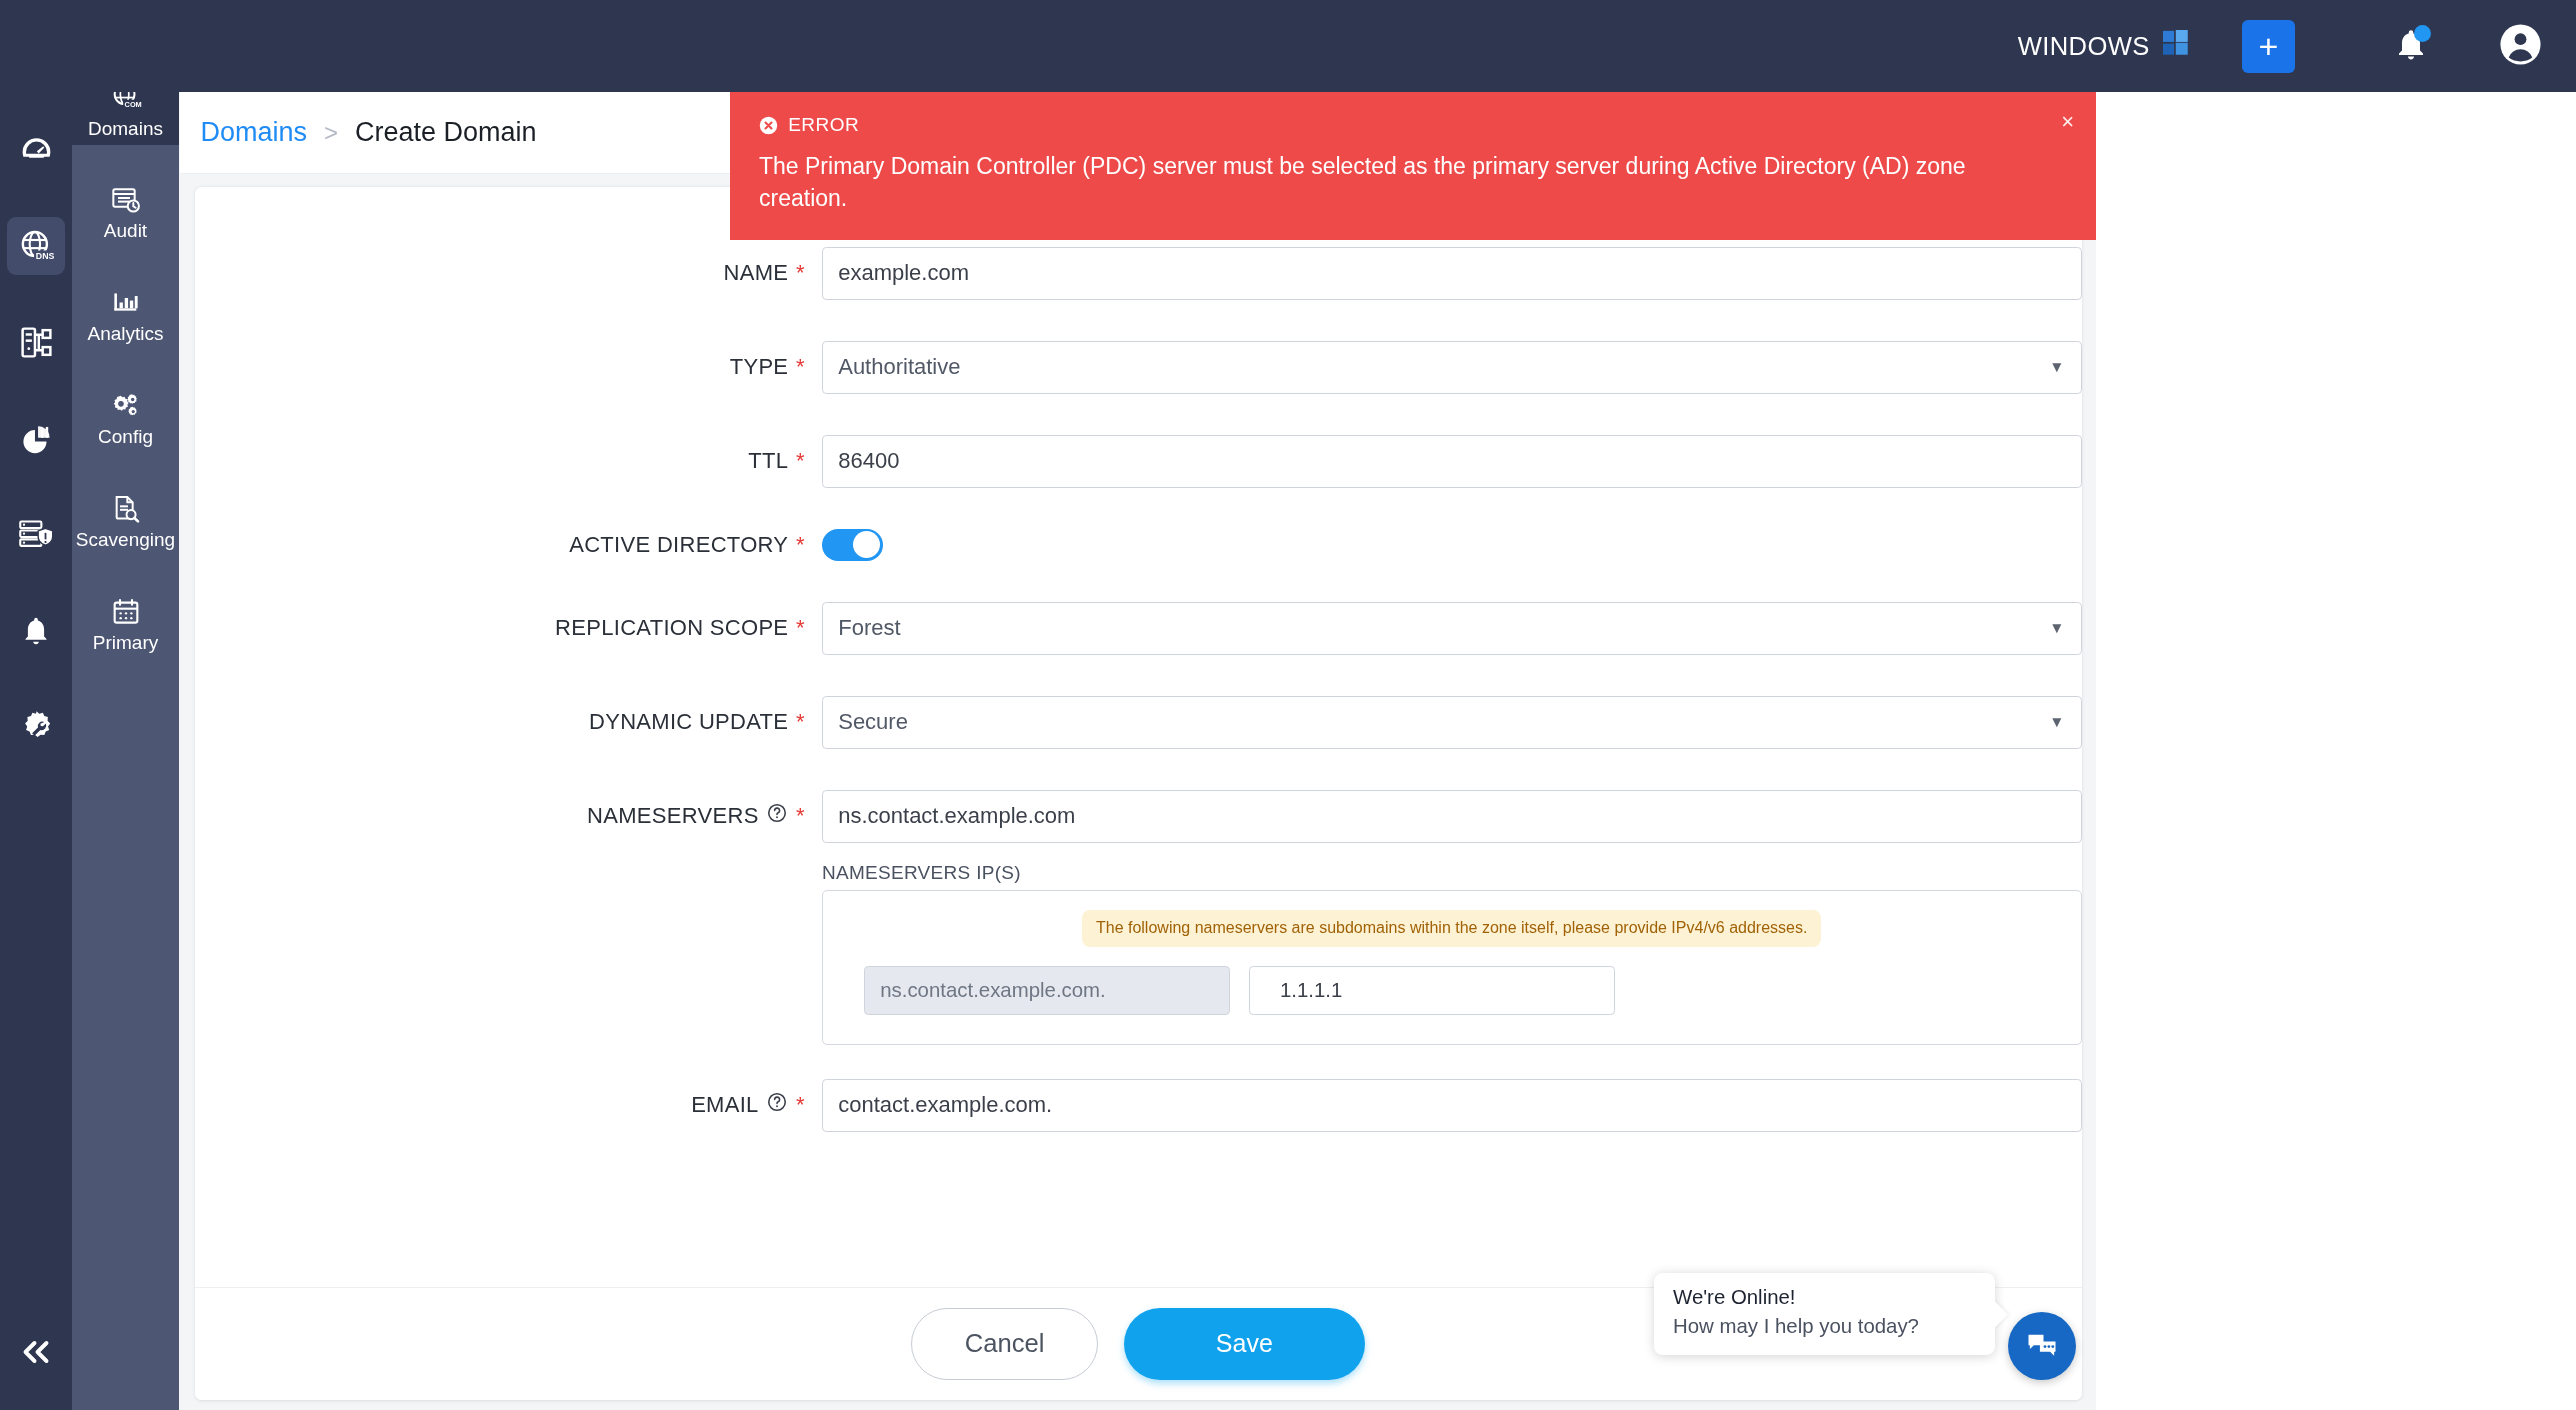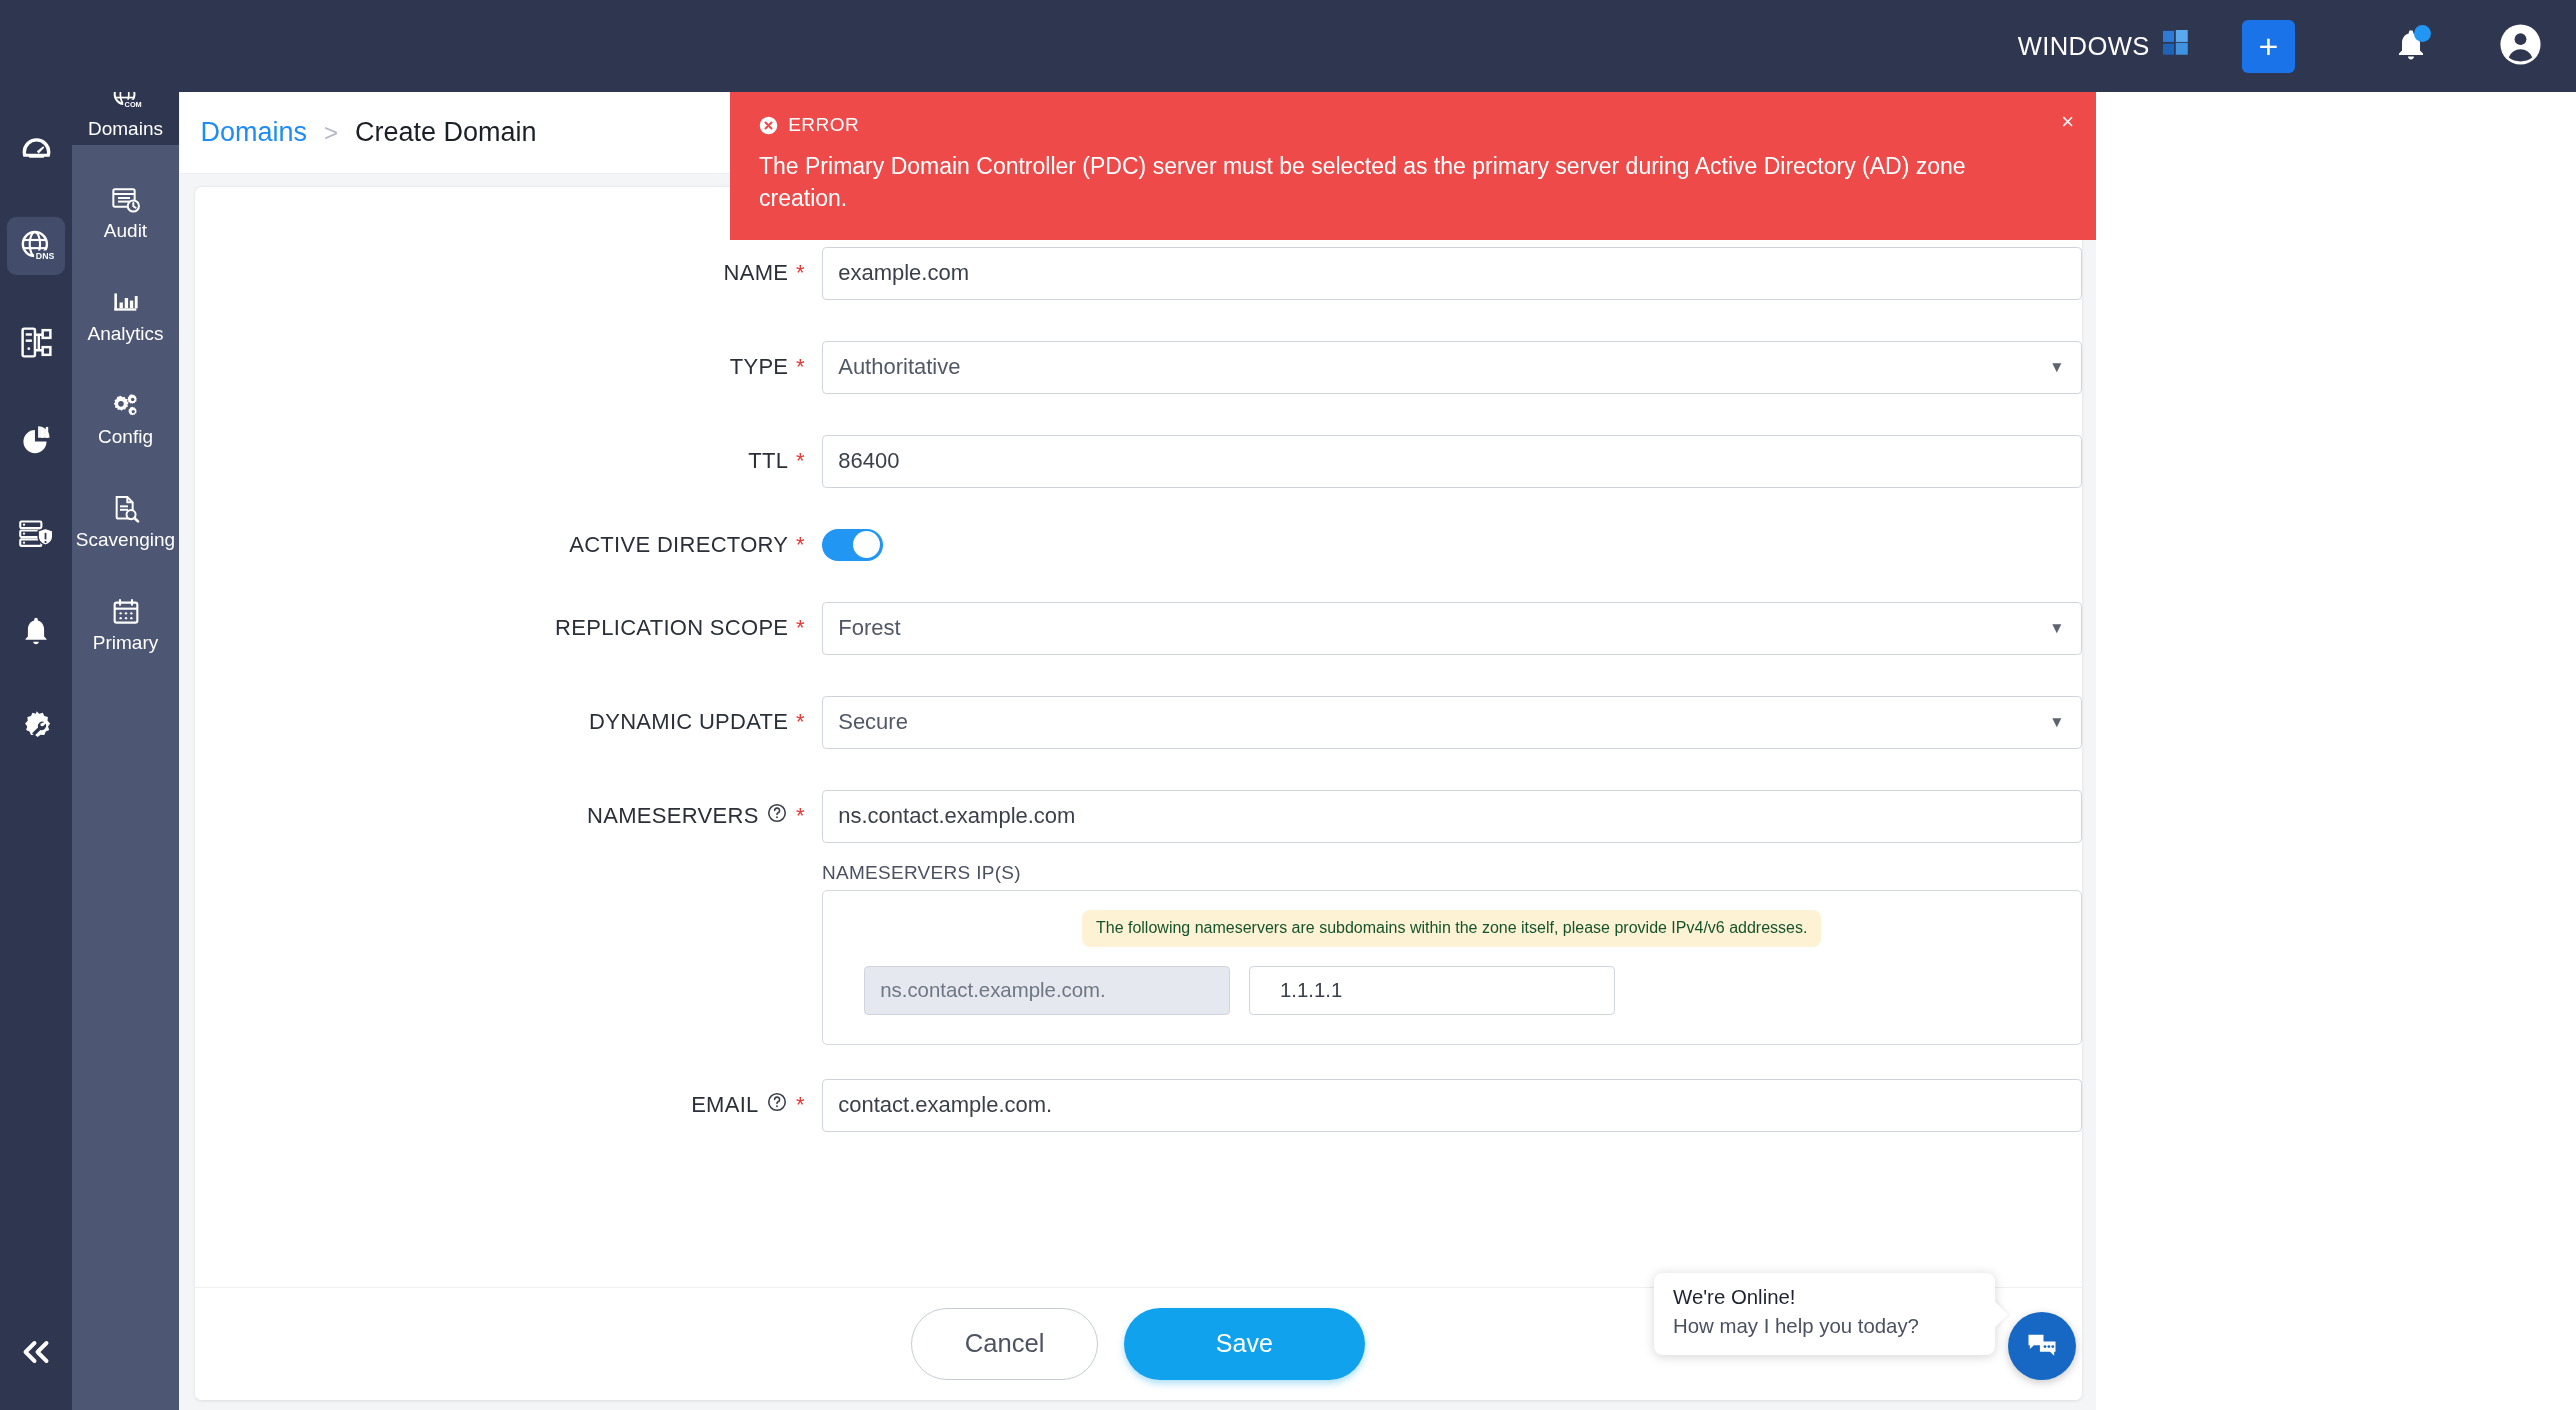--- a/index.html
+++ b/index.html
@@ -126,21 +126,21 @@
   }
 
   
   .ns-block { width:1397px; }
   .ns-caption { font-size:19px; color:#4a5160; margin-bottom:6px; letter-spacing:0.3px; }
   .ns-panel {
     border:0.9px solid #d4d8e0; border-radius:5.1px; padding:19px 22px 29px 22px;
     background:#fff;
   }
   .ns-note {
-    background:#fdf3d4; color:#14532d; font-size:16px;
+    background:#fdf3d4; color:#a16207; font-size:16px;
     padding:9.4px 13.6px; border-radius:8px; width:fit-content;
     margin:0 auto 19px auto;
   }
   .ns-fields { display:flex; gap:19px; padding:0 19px; }
   .ns-host {
     flex:0 0 366px; height:49px; border:0.9px solid #cfd4dc; border-radius:4.3px;
     background:#e5e8ee; color:#6f7684; font-size:20.4px;
     display:flex; align-items:center; padding:0 15.3px;
   }
   .ns-ip {

